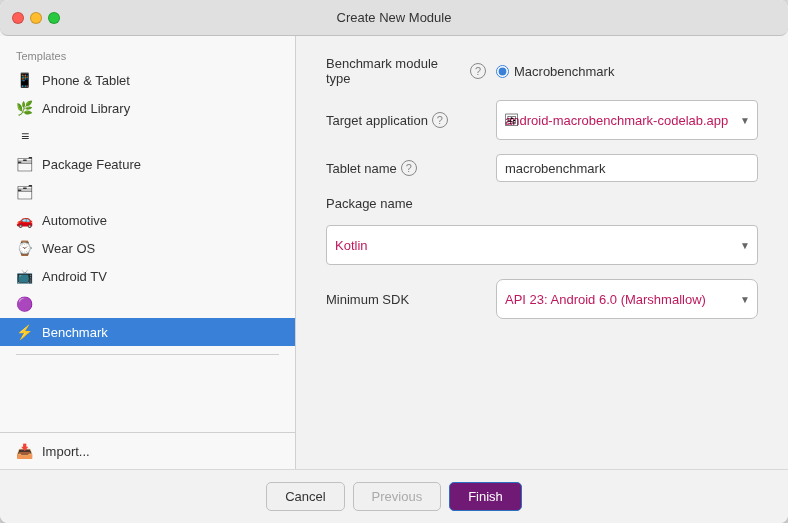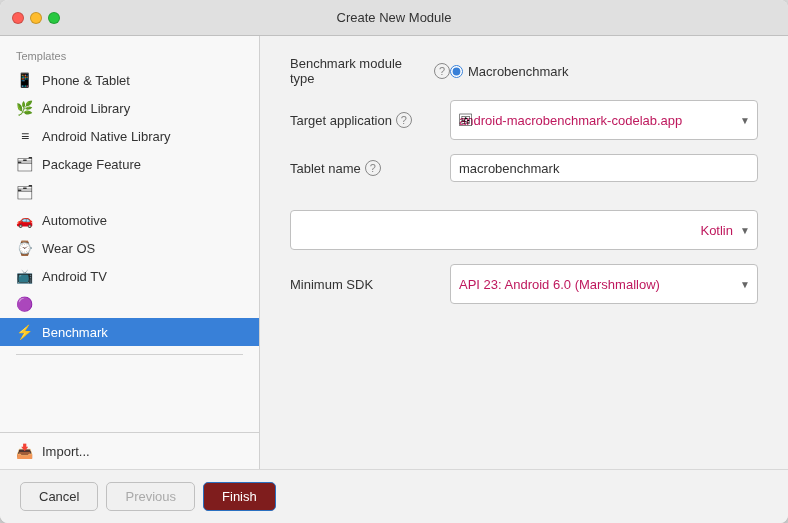--- a/index.html
+++ b/index.html
@@ -25,20 +25,21 @@
     }
     .title-bar {
       background: #e0e0e0;
       border-bottom: 1px solid #c0c0c0;
       padding: 10px 16px;
       display: flex;
       align-items: center;
       justify-content: center;
       position: relative;
       min-height: 36px;
+      border-radius: 8px;
     }
     .title-bar-buttons {
       position: absolute;
       left: 12px;
       display: flex;
       gap: 6px;
     }
     .traffic-btn {
       width: 12px;
       height: 12px;
@@ -52,21 +53,21 @@
       font-size: 13px;
       color: #333;
       font-weight: 500;
     }
     .dialog-body {
       display: flex;
       flex: 1;
       overflow: hidden;
     }
     .sidebar {
-      width: 260px;
+      width: 296px;
       background: #f8f8f8;
       border-right: 1px solid #d0d0d0;
       display: flex;
       flex-direction: column;
       padding-top: 8px;
     }
     .sidebar-section-label {
       color: #888;
       font-size: 11px;
       padding: 6px 16px 4px;
@@ -108,20 +109,21 @@
       flex: 1;
       padding: 20px 30px;
       background: #f2f2f2;
       display: flex;
       flex-direction: column;
     }
     .form-row {
       display: flex;
       align-items: center;
       margin-bottom: 14px;
+      gap: 10px;
     }
     .form-label {
       width: 160px;
       color: #333;
       font-size: 13px;
       display: flex;
       align-items: center;
       gap: 4px;
       flex-shrink: 0;
     }
@@ -209,38 +211,38 @@
     .target-app-icon {
       position: absolute;
       left: 8px;
       top: 50%;
       transform: translateY(-50%);
       font-size: 12px;
       pointer-events: none;
     }
     .dialog-footer {
       display: flex;
-      justify-content: flex-start;
+      justify-content: center;
       align-items: center;
       padding: 12px 20px;
       gap: 8px;
       background: #f2f2f2;
       border-top: 1px solid #d8d8d8;
     }
     .btn {
       padding: 6px 18px;
       border-radius: 5px;
       font-size: 13px;
       cursor: pointer;
       border: 1px solid #c0c0c0;
       background: #f0f0f0;
       color: #333;
     }
     .btn-primary {
-      background: #7f1d1d;
+      background: #701a75;
       color: white;
       border-color: #2a70c0;
     }
     .btn-disabled {
       color: #aaa;
       cursor: default;
     }
     .android-icon { color: #3ddc84; font-size: 13px; }
   </style>
 </head>
@@ -265,21 +267,20 @@
       <div class="sidebar-item">
         <span class="item-icon">📱</span>
         <span>Phone &amp; Tablet</span>
       </div>
       <div class="sidebar-item">
         <span class="item-icon android-icon">🌿</span>
         <span>Android Library</span>
       </div>
       <div class="sidebar-item">
         <span class="item-icon">≡</span>
-        <span>Android Native Library</span>
       </div>
       <div class="sidebar-item">
         <span class="item-icon">🗂</span>
         <span>Package Feature</span>
       </div>
       <div class="sidebar-item">
         <span class="item-icon">🗂</span>
       </div>
       <div class="sidebar-item">
         <span class="item-icon">🚗</span>
@@ -342,35 +343,38 @@
         <div class="form-label">
           <span>Tablet name</span>
           <span class="help-icon">?</span>
         </div>
         <div class="form-field">
           <input type="text" class="text-input" value="macrobenchmark" style="">
         </div>
       </div>
 
       <div class="form-row">
+        <div class="form-label">
+          <span>Package name</span>
+        </div>
       </div>
 
       <div class="form-row">
         <div class="dropdown-wrapper">
-          <select class="text-input" style="appearance:none;-webkit-appearance:none;padding-right:24px;text-align:right;"><option>Kotlin</option><option>Java</option></select>
+          <select class="text-input" style="appearance:none;-webkit-appearance:none;padding-right:24px;"><option>Kotlin</option><option>Java</option></select>
           <span class="dropdown-arrow">▼</span>
         </div>
       </div>
 
       <div class="form-row">
         <div class="form-label">
           <span>Minimum SDK</span>
         </div>
         <div class="dropdown-wrapper">
-          <select class="text-input" style="appearance:none;-webkit-appearance:none;padding-right:24px;"><option>API 23: Android 6.0 (Marshmallow)</option><option>API 24: Android 7.0 (Nougat)</option><option>API 21: Android 5.0 (Lollipop)</option></select>
+          <select class="text-input" style="appearance:none;-webkit-appearance:none;padding-right:24px;border-radius:7px;"><option>API 23: Android 6.0 (Marshmallow)</option><option>API 24: Android 7.0 (Nougat)</option><option>API 21: Android 5.0 (Lollipop)</option></select>
           <span class="dropdown-arrow">▼</span>
         </div>
       </div>
     </div>
   </div>
 
   <div class="dialog-footer">
     <button class="btn">Cancel</button>
     <button class="btn btn-disabled" disabled="">Previous</button>
     <button class="btn btn-primary">Finish</button>

